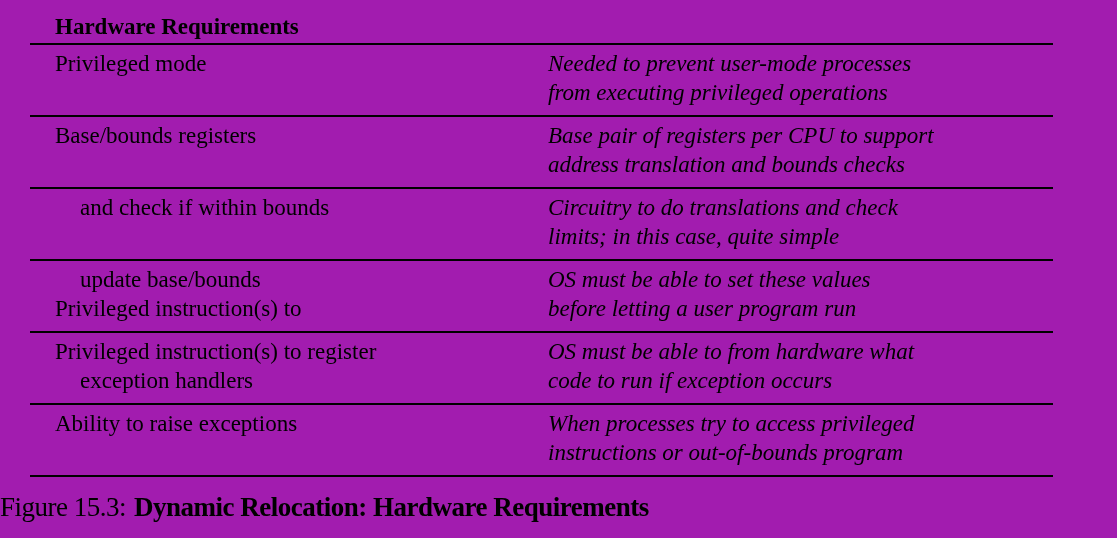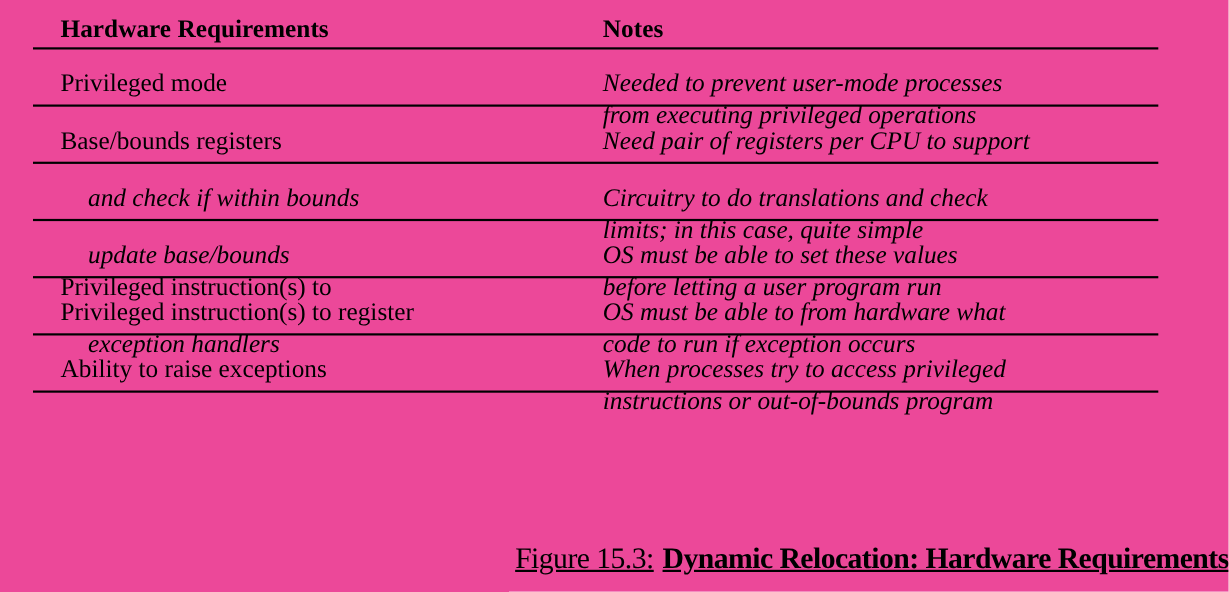--- a/index.html
+++ b/index.html
@@ -4,21 +4,21 @@
 <style>
   html, body {
     margin: 0;
     padding: 0;
     background: #ffffff;
   }
   .page {
     position: relative;
     width: 1117px;
     height: 538px;
-    background: #ec4899;
+    background: #a21caf;
     color: #000000;
     font-family: "Liberation Serif", serif;
     overflow: hidden;
   }
   .table {
     position: absolute;
     left: 30px;
     top: 0;
     width: 1023px;
   }
@@ -28,23 +28,23 @@
     width: 100%;
   }
   .thead {
     display: flex;
     height: 43px;
     box-sizing: border-box;
     padding-top: 12px;
   }
   .trow {
     display: flex;
-    height: 50px;
+    height: 70px;
     box-sizing: border-box;
-    padding-top: 16px;
+    padding-top: 4px;
   }
   .cell {
     box-sizing: border-box;
   }
   .cell.req {
     width: 518px;
     padding-left: 25px;
   }
   .cell.notes {
     flex: 1;
@@ -54,75 +54,71 @@
     font-weight: bold;
     font-style: normal;
   }
   .line {
     font-size: 23px;
     line-height: 29px;
     white-space: nowrap;
   }
   .line.cont {
     padding-left: 25px;
-    font-style: italic;
   }
   .head .line {
     font-size: 23px;
   }
   .caption {
     position: absolute;
     top: 490px;
     left: 0;
     width: 100%;
-    text-align: right;
+    text-align: left;
     font-size: 27px;
     line-height: 34px;
     letter-spacing: -0.5px;
-    text-decoration: underline;
   }
   .cap-title {
     font-weight: bold;
     margin-left: 8px;
   }
 </style>
 </head>
 <body>
 
 <div class="page">
 
   <div class="table">
 
     <div class="thead">
       <div class="cell req head">
         <div class="line">Hardware Requirements</div>
-      </div>
-      <div class="cell notes head">
-        <div class="line">Notes</div>
       </div>
     </div>
     <div class="rule"></div>
 
     <div class="trow">
       <div class="cell req">
         <div class="line">Privileged mode</div>
       </div>
       <div class="cell notes">
         <div class="line">Needed to prevent user-mode processes</div>
         <div class="line">from executing privileged operations</div>
       </div>
     </div>
     <div class="rule"></div>
 
     <div class="trow">
       <div class="cell req">
         <div class="line">Base/bounds registers</div>
       </div>
       <div class="cell notes">
-        <div class="line">Need pair of registers per CPU to support</div>
+        <div class="line">Base pair of registers per CPU to support</div>
+        <div class="line">address translation and bounds checks</div>
       </div>
     </div>
     <div class="rule"></div>
 
     <div class="trow">
       <div class="cell req">
         <div class="line cont">and check if within bounds</div>
       </div>
       <div class="cell notes">
         <div class="line">Circuitry to do translations and check</div>

